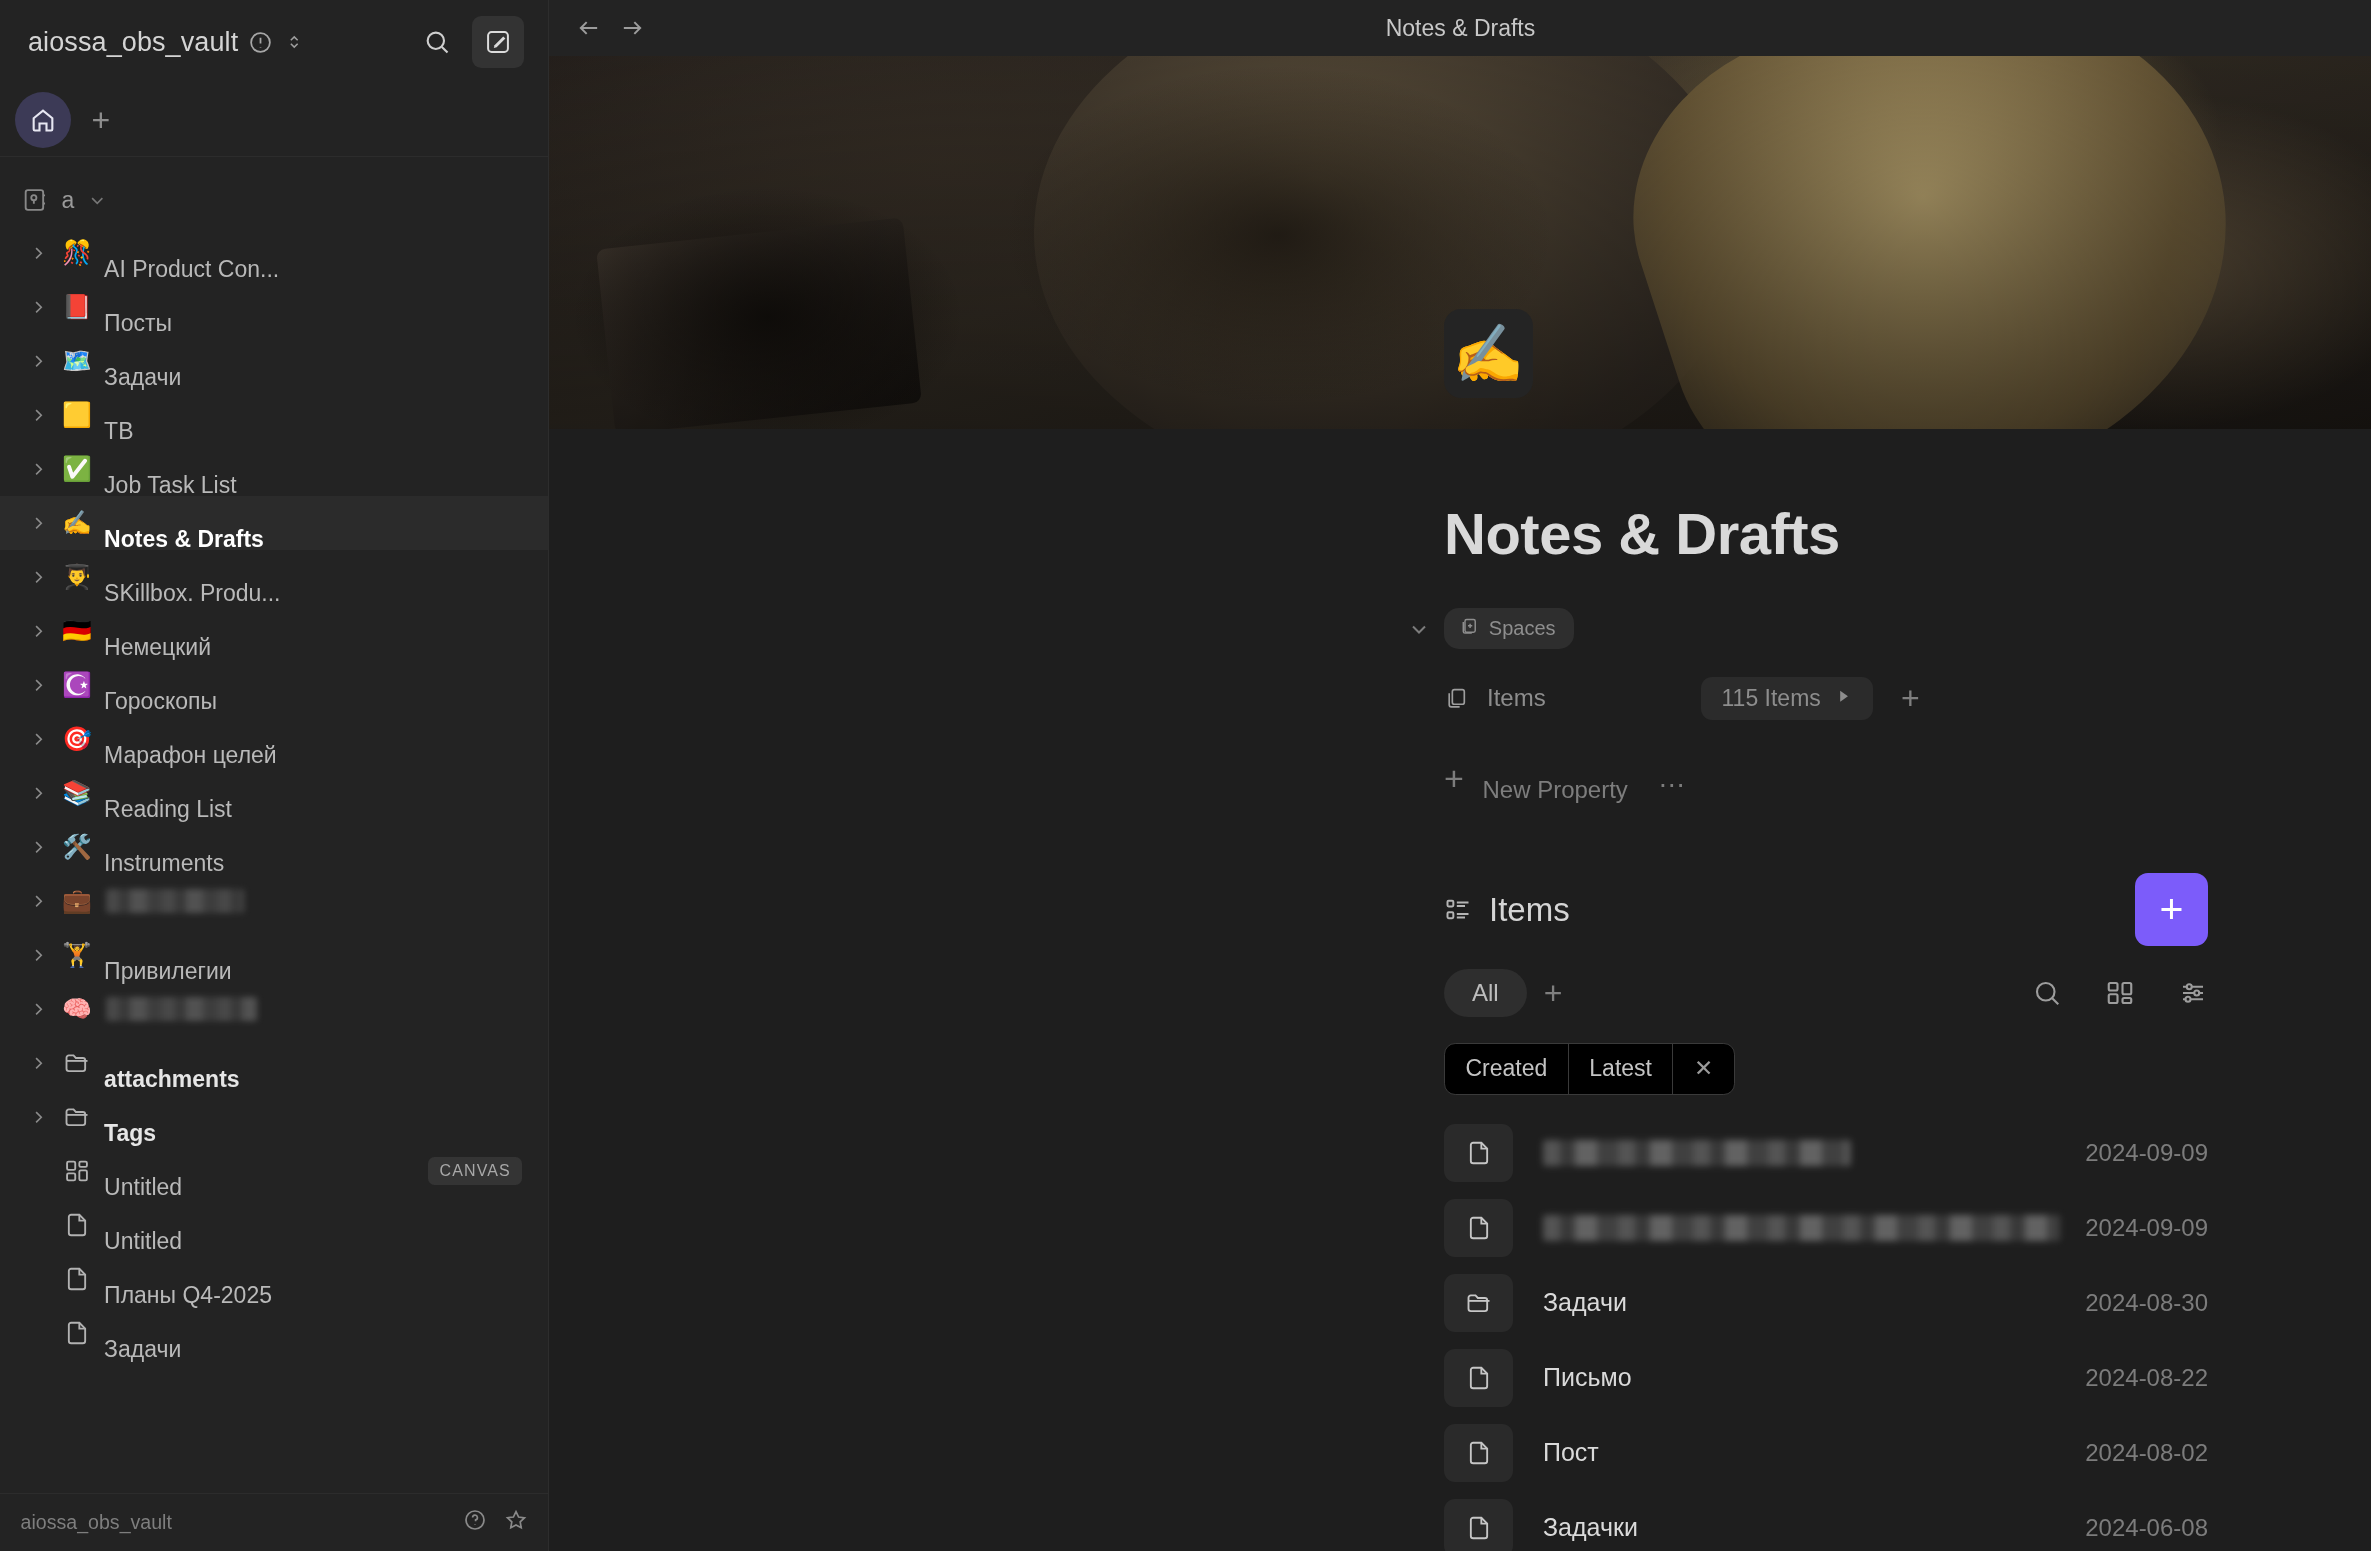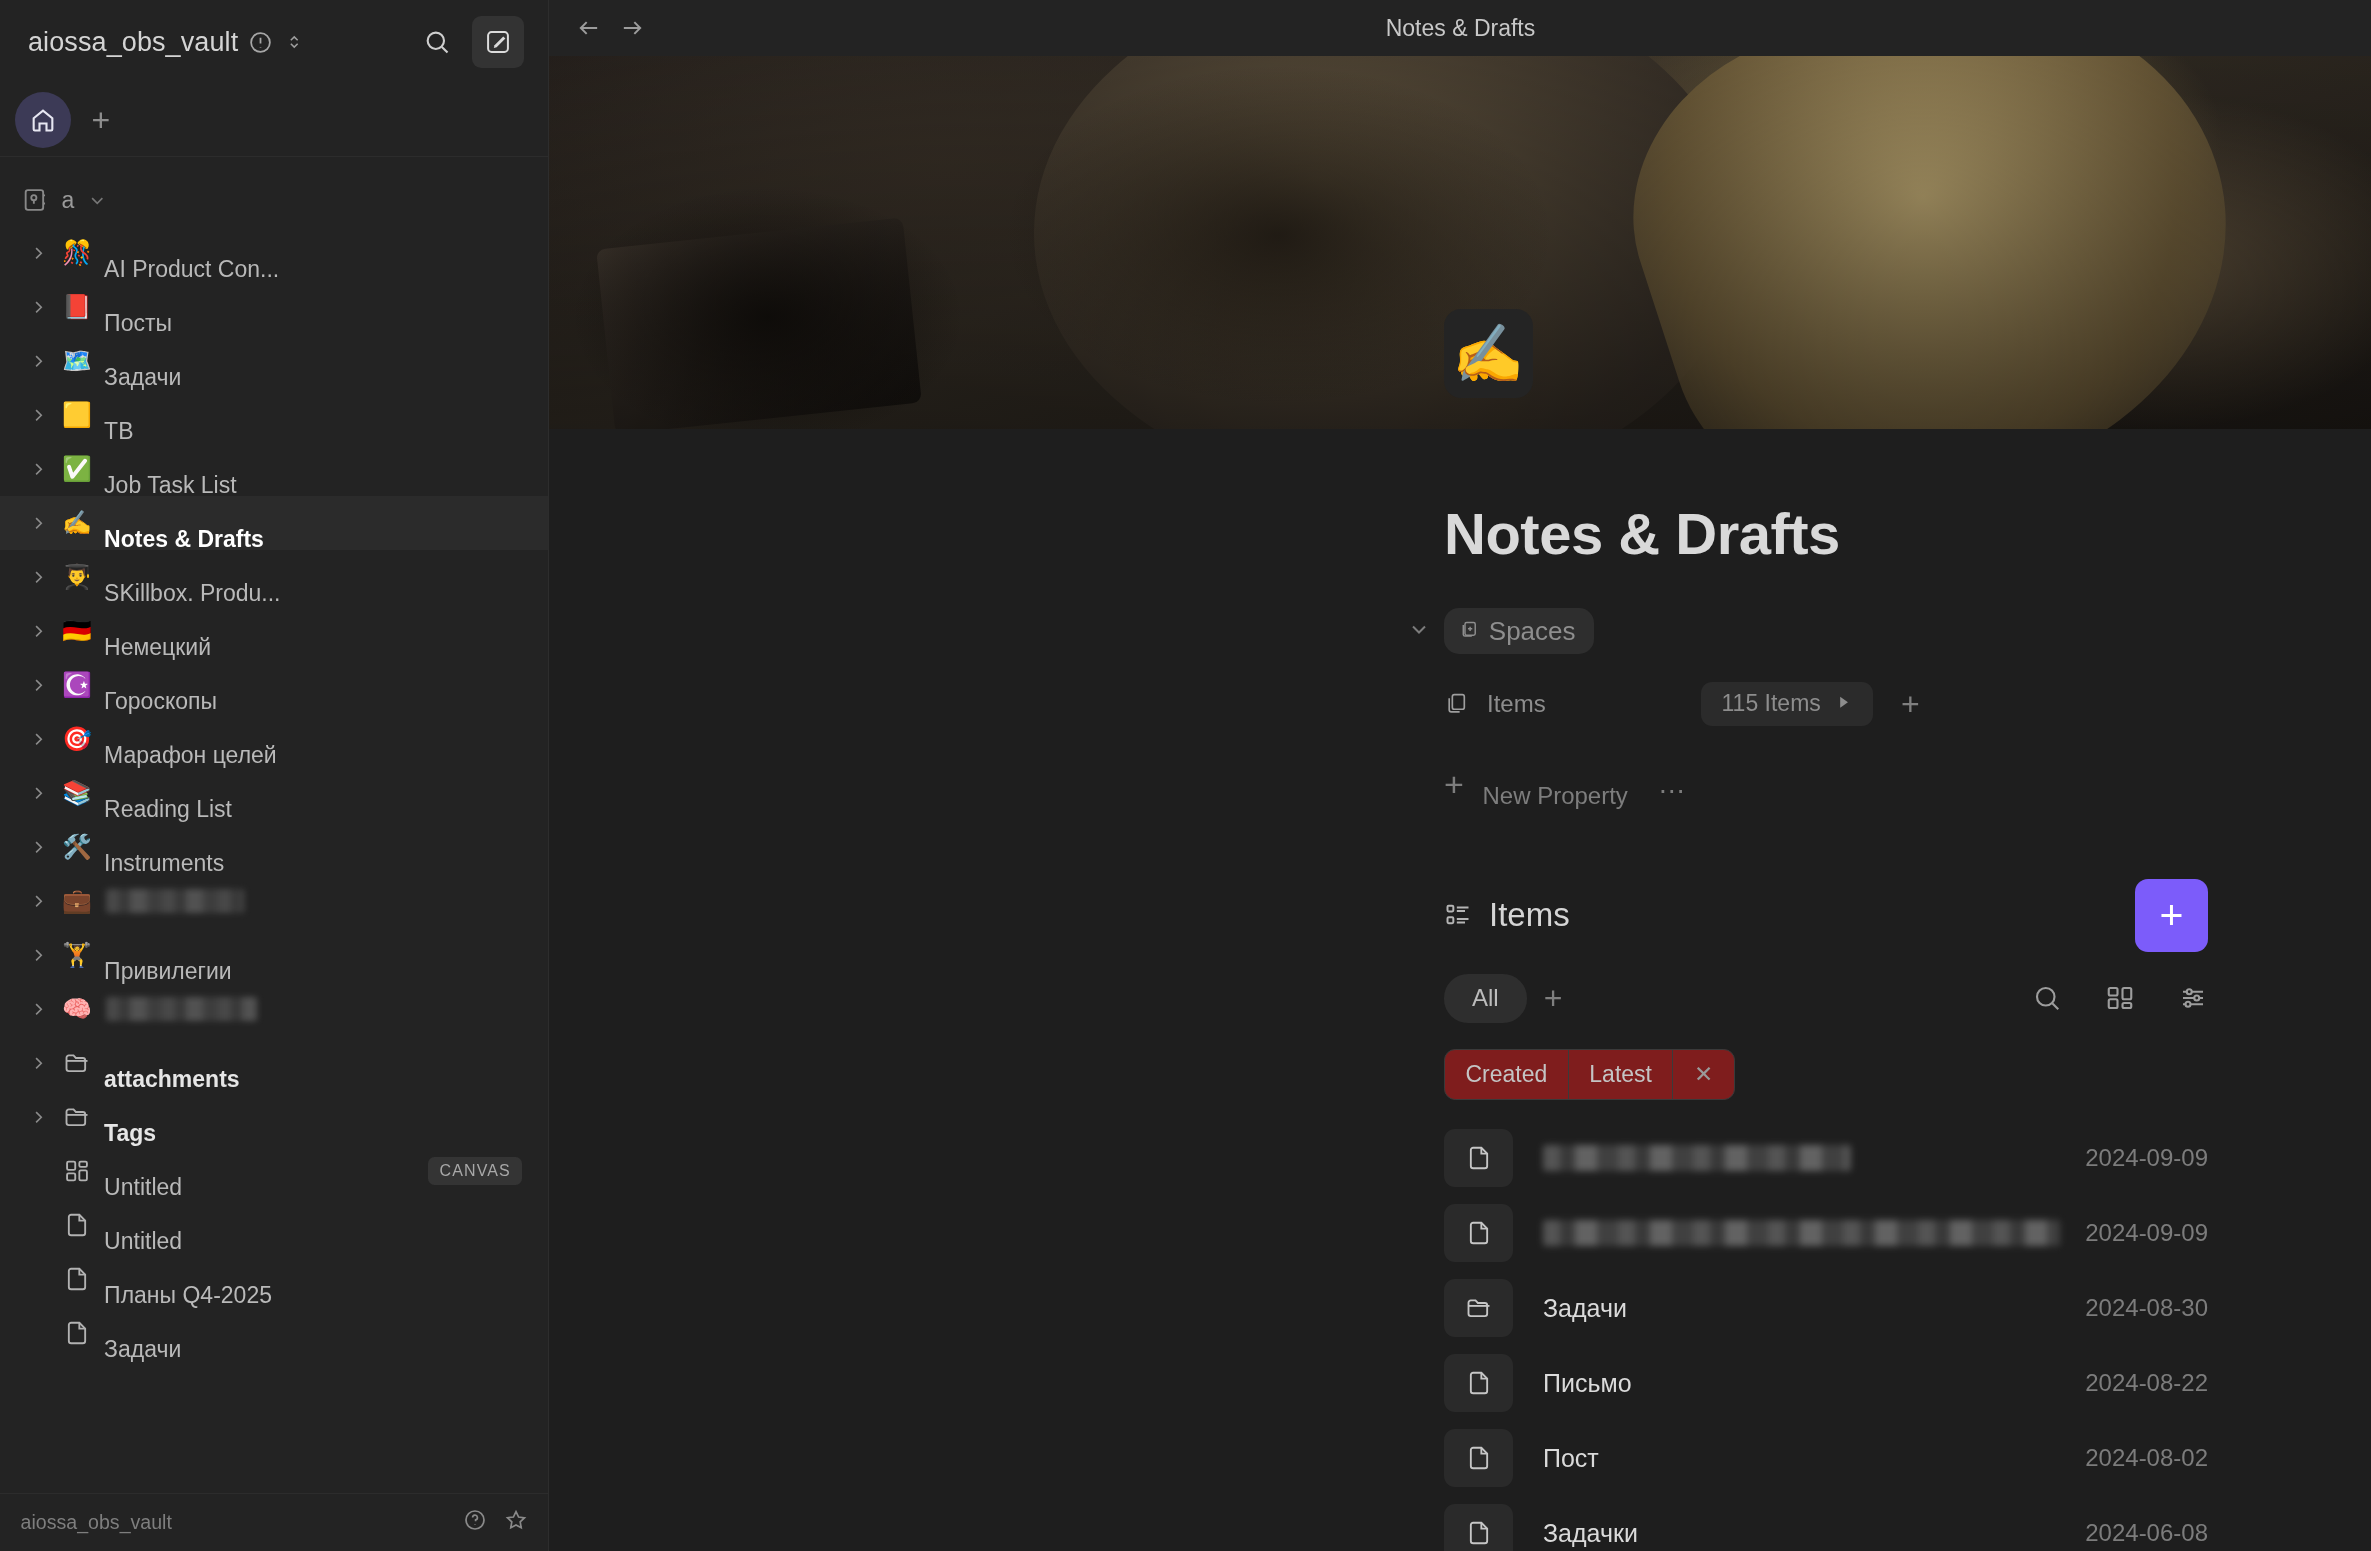--- a/index.html
+++ b/index.html
@@ -160,21 +160,21 @@
     margin-top: 71px; letter-spacing: -0.5px;
   }
 
   .props { margin-top: 41px; position: relative; }
   .prop-collapse {
     position: absolute; left: -37px; top: 9.3px; color: #7c7c7c; cursor: pointer;
   }
   .tag-chip {
     display: inline-flex; align-items: center; gap: 9.3px;
     background: #2e2e2e; border-radius: 15px; padding: 7.5px 18.6px 7.5px 15px;
-    color: #8e8e8e; font-size: 26px; text-align: right;
+    color: #8e8e8e; font-size: 20px; text-align: right;
   }
   .prop-row { display: flex; align-items: center; gap: 0; margin-top: 28px; }
   .prop-icon { width: 43px; color: #9e9e9e; display: flex; align-items: center; }
   .prop-label { font-size: 24px; color: #8d8d8d; width: 214px; }
   .count-chip {
     display: inline-flex; align-items: center; gap: 13px;
     background: #2b2b2b; border-radius: 11.2px; padding: 8.4px 20.5px;
     color: #8d8d8d; font-size: 23px; cursor: pointer;
   }
   .inline-plus {
@@ -203,21 +203,21 @@
   }
   .tab.sel { background: #2e2e2e; }
   .tab-plus { color: #7f7f7f; font-size: 32px; font-weight: 300; line-height: 1; margin-left: 17px; cursor: pointer; }
   .tools { margin-left: auto; display: flex; gap: 43px; color: #9d9d9d; }
   .tools span { cursor: pointer; display: flex; }
 
   .filter-row { margin-top: 26px; }
   .filter-chip {
     display: inline-flex; align-items: stretch;
     border: 0.9px solid #3a3a3a; border-radius: 11.2px; overflow: hidden;
-    background: #7f1d1d; font-size: 23px; color: #c4c4c4;
+    background: #000000; font-size: 23px; color: #c4c4c4;
   }
   .filter-chip > div { padding: 11.2px 20.5px; display: flex; align-items: center; }
   .filter-chip .sep { border-left: 0.9px solid #3a3a3a; }
   .filter-chip .fx { color: #9a9a9a; cursor: pointer; }
 
   .rows { margin-top: 20.5px; padding-right: 164px; }
   .row {
     height: 75px; display: flex; align-items: center; cursor: pointer;
   }
   .row .ricon {

